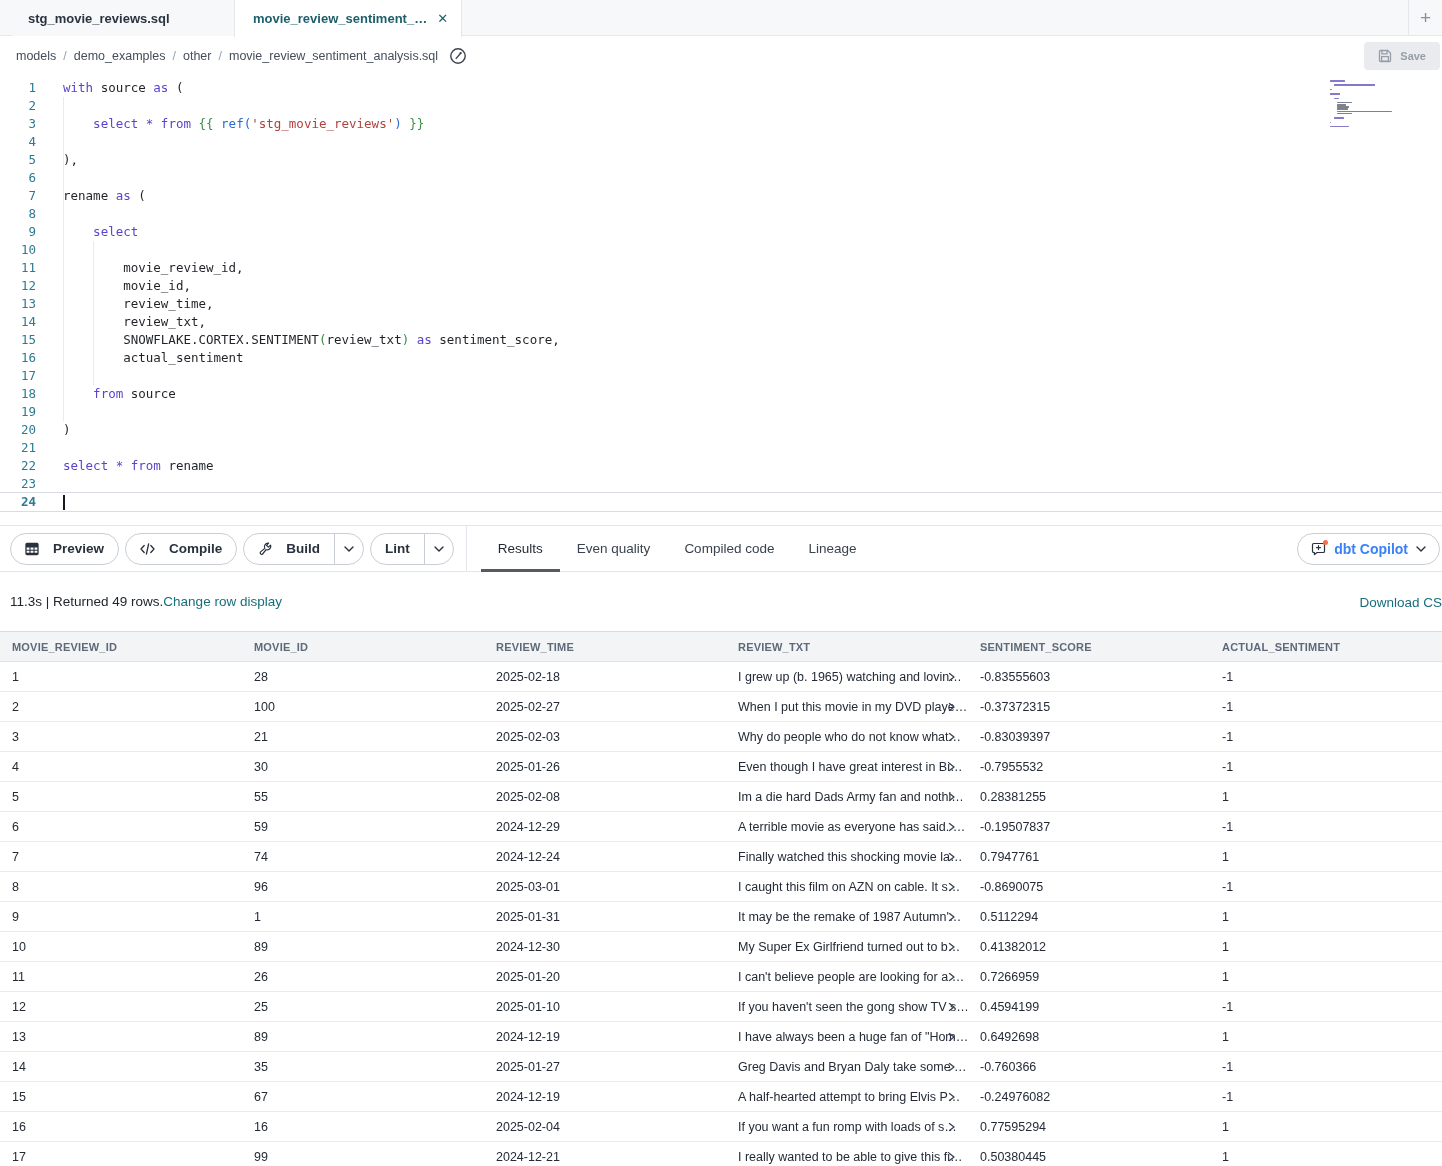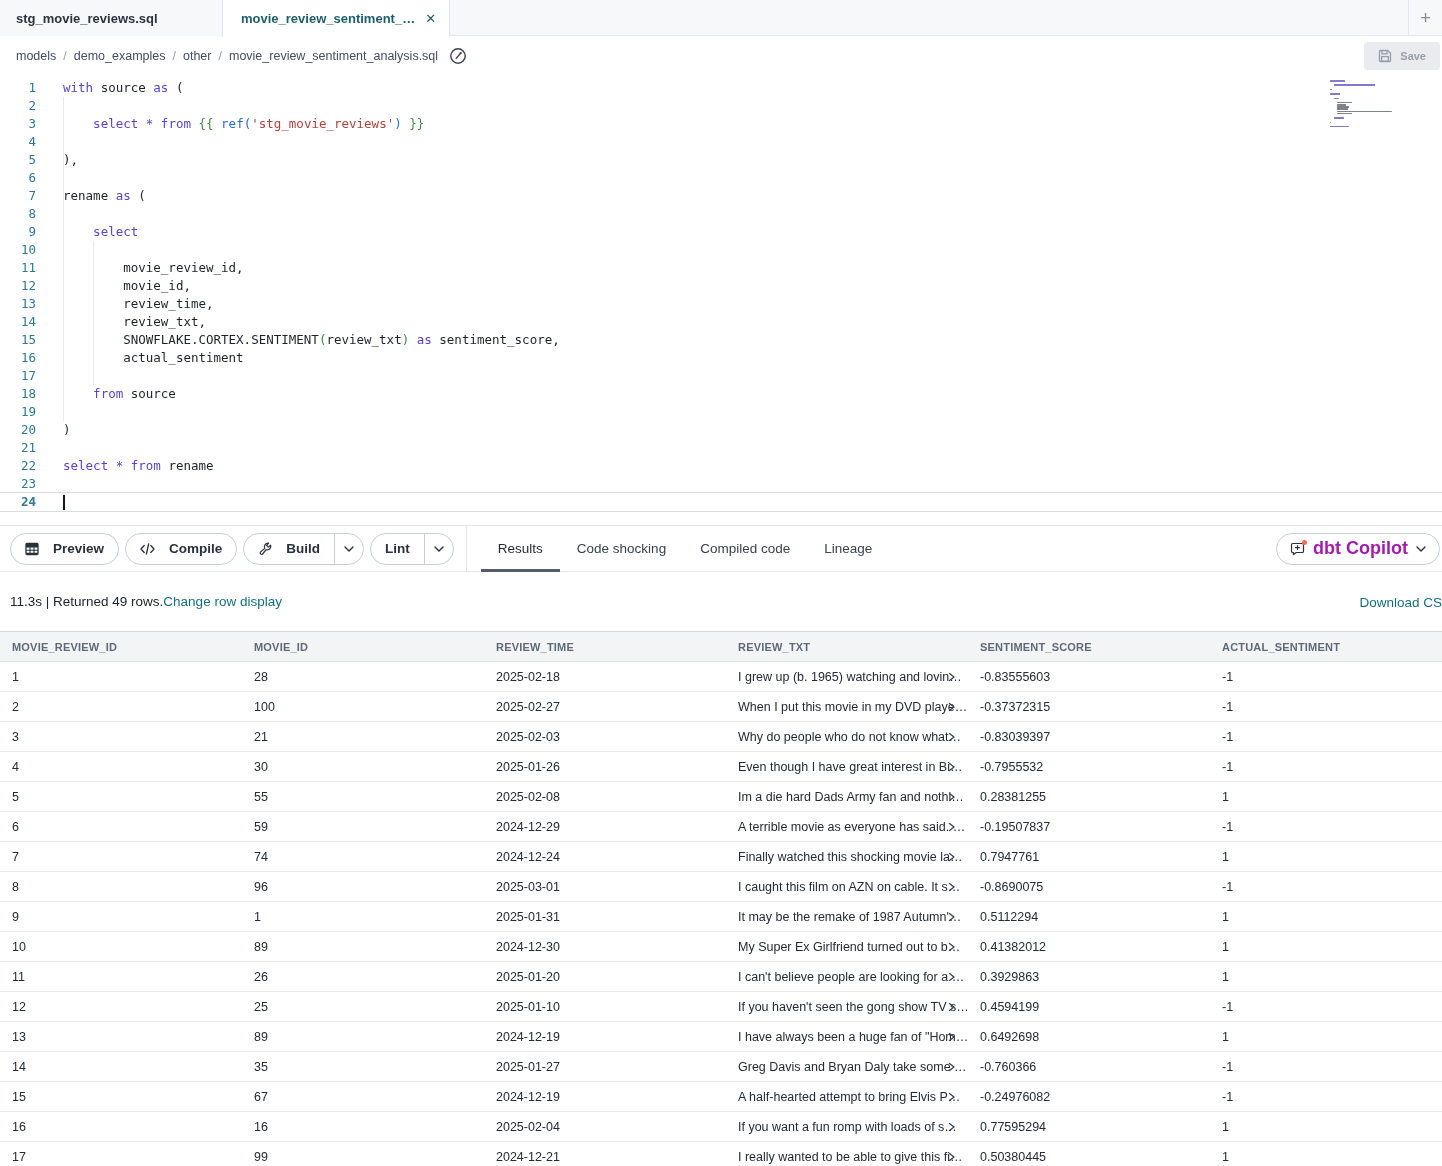--- a/index.html
+++ b/index.html
@@ -1,21 +1,21 @@
 <!DOCTYPE html>
 <html><head>
 <meta charset="utf-8">
 <style>
   * { margin:0; padding:0; box-sizing:border-box; }
   html,body { width:1442px; height:1166px; overflow:hidden; background:#fff;
     font-family:"Liberation Sans", sans-serif; color:#232b38; }
   .app { position:relative; width:1442px; height:1166px; background:#fff; }
 
   
-  .tabbar { display:flex; height:36px; background:#f7f8f9; border-bottom:1px solid #e4e7ec; position:relative; z-index:5; }
+  .tabbar { display:flex; height:36px; background:#f7f8f9; border-bottom:1px solid #e4e7ec; position:relative; z-index:5;padding-left:12px; }
   .tab { display:flex; align-items:center; height:36px; font-size:13px; font-weight:700; cursor:pointer; }
   .tab.inactive { width:222px; padding:0 16px; color:#2a3340; background:#f7f8f9; }
   .tab.active { width:228px; padding:0 16px 0 18px; color:#1d5f6a; background:#fff;
     border-left:1px solid #e4e7ec; border-right:1px solid #e4e7ec; margin-bottom:-1px; height:37px;text-align:center; }
   .tab.active .tab-label { flex:1; }
   .tab-close { font-size:13px; color:#1d5f6a; margin-left:10px; font-weight:400; cursor:pointer; }
   .tabbar-fill { flex:1; }
   .tabbar-sep { width:1px; background:#e4e7ec; height:36px; }
   .newtab-btn { width:33px; display:flex; align-items:center; justify-content:center;
     font-size:19px; color:#8a909a; font-weight:400; cursor:pointer; }
@@ -54,21 +54,21 @@
   .tb-btn { display:flex; align-items:center; height:32px; align-self:center; background:#fff;
     border:1px solid #c9ced6; border-radius:16px; font-size:13.5px; font-weight:700; color:#29313d; cursor:pointer; overflow:hidden; }
   .tb-btn .main { display:flex; align-items:center; gap:14px; padding:0 14px; height:100%; }
   .tb-btn .caret-part { display:flex; align-items:center; justify-content:center; width:29px; height:100%; border-left:1px solid #c9ced6; cursor:pointer; }
   .tb-sep { width:1px; background:#e3e6eb; margin:0 14px 0 12px; }
   .rtabs { display:flex; align-items:stretch; }
   .rtab { display:flex; align-items:center; padding:0 17px; font-size:13.5px; color:#39424e; cursor:pointer; position:relative; }
   .rtab.active { color:#1f2730; font-weight:400; }
   .rtab.active::after { content:""; position:absolute; left:0; right:0; bottom:-1px; height:3px; background:#555b64; }
   .copilot-btn { margin-left:auto; align-self:center; display:flex; align-items:center; gap:8px; height:32px; padding:0 13px;
-    background:#fff; border:1px solid #c9ced6; border-radius:16px; font-size:18px; font-weight:700; color:#a21caf; cursor:pointer; }
+    background:#fff; border:1px solid #c9ced6; border-radius:16px; font-size:14px; font-weight:700; color:#3b82f6; cursor:pointer; }
   .copilot-icon-wrap { position:relative; display:flex; }
   .copilot-dot { position:absolute; right:-2px; top:-2px; width:5px; height:5px; border-radius:50%; background:#ff6a4d; }
 
   
   .status-row { position:relative; display:flex; align-items:center; height:59px; padding:0 0 0 10px; overflow:hidden; background:#fff; }
   .status-summary { font-size:13.5px; color:#20262f; }
   .link { font-size:13.5px; color:#166f7c; cursor:pointer; }
   .change-rows { }
   .download-csv { position:absolute; right:-9px; top:50%; transform:translateY(-50%); white-space:nowrap; }
 
@@ -305,21 +305,21 @@
       </div>
     </div>
 
     <div class="tb-sep"></div>
 
     <div class="rtabs">
       <div class="rtab active">
           <span>Results</span>
         </div>
       <div class="rtab">
-          <span>Code shocking</span>
+          <span>Even quality</span>
         </div>
       <div class="rtab">
           <span>Compiled code</span>
         </div>
       <div class="rtab">
           <span>Lineage</span>
         </div>
     </div>
 
     <div class="copilot-btn">
@@ -475,21 +475,21 @@
         </div>
         <div class="trow">
           <div class="tcell"><span>11</span></div>
           <div class="tcell"><span>26</span></div>
           <div class="tcell"><span>2025-01-20</span></div>
           <div class="tcell"><span>I can't believe people are looking for a …</span><span class="cell-chevron">
               <svg width="8" height="9" viewBox="0 0 8 9" fill="none">
                 <path d="M1.5 1l4.5 3.5L1.5 8" stroke="#3c4553" stroke-width="1.4" stroke-linecap="round" stroke-linejoin="round"></path>
               </svg>
             </span></div>
-          <div class="tcell"><span>0.3929863</span></div>
+          <div class="tcell"><span>0.7266959</span></div>
           <div class="tcell"><span>1</span></div>
         </div>
         <div class="trow">
           <div class="tcell"><span>12</span></div>
           <div class="tcell"><span>25</span></div>
           <div class="tcell"><span>2025-01-10</span></div>
           <div class="tcell"><span>If you haven't seen the gong show TV s…</span><span class="cell-chevron">
               <svg width="8" height="9" viewBox="0 0 8 9" fill="none">
                 <path d="M1.5 1l4.5 3.5L1.5 8" stroke="#3c4553" stroke-width="1.4" stroke-linecap="round" stroke-linejoin="round"></path>
               </svg>

